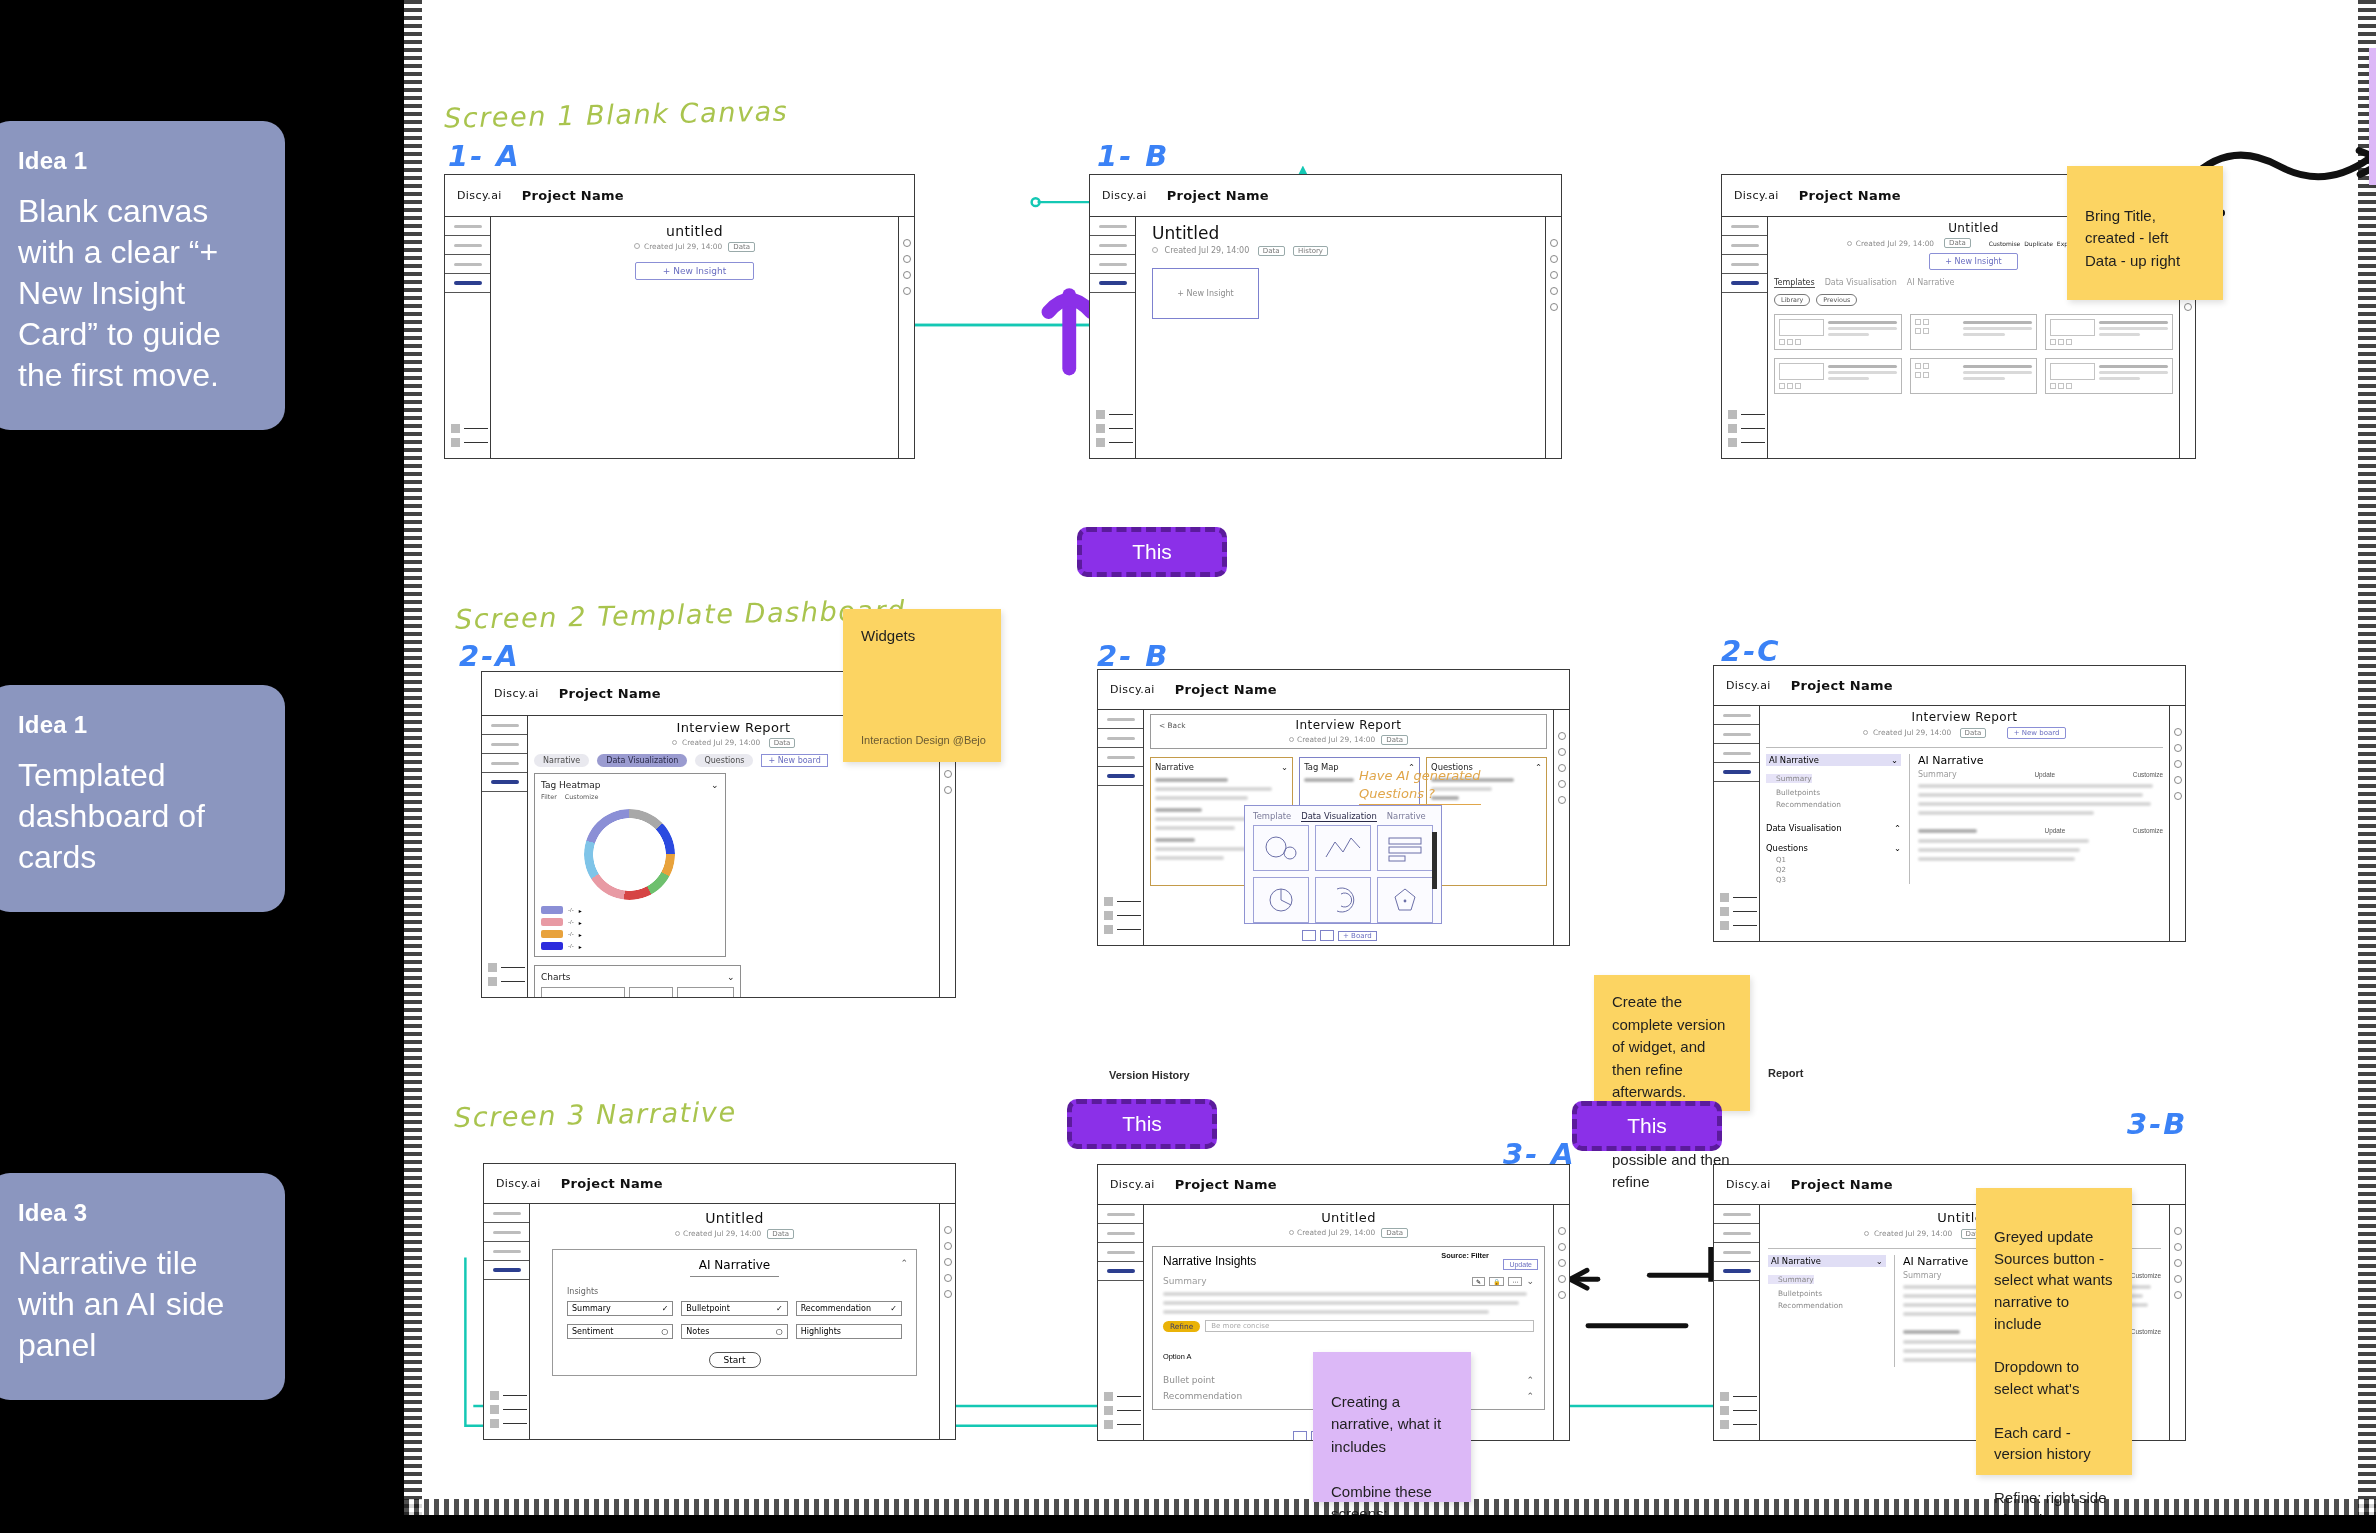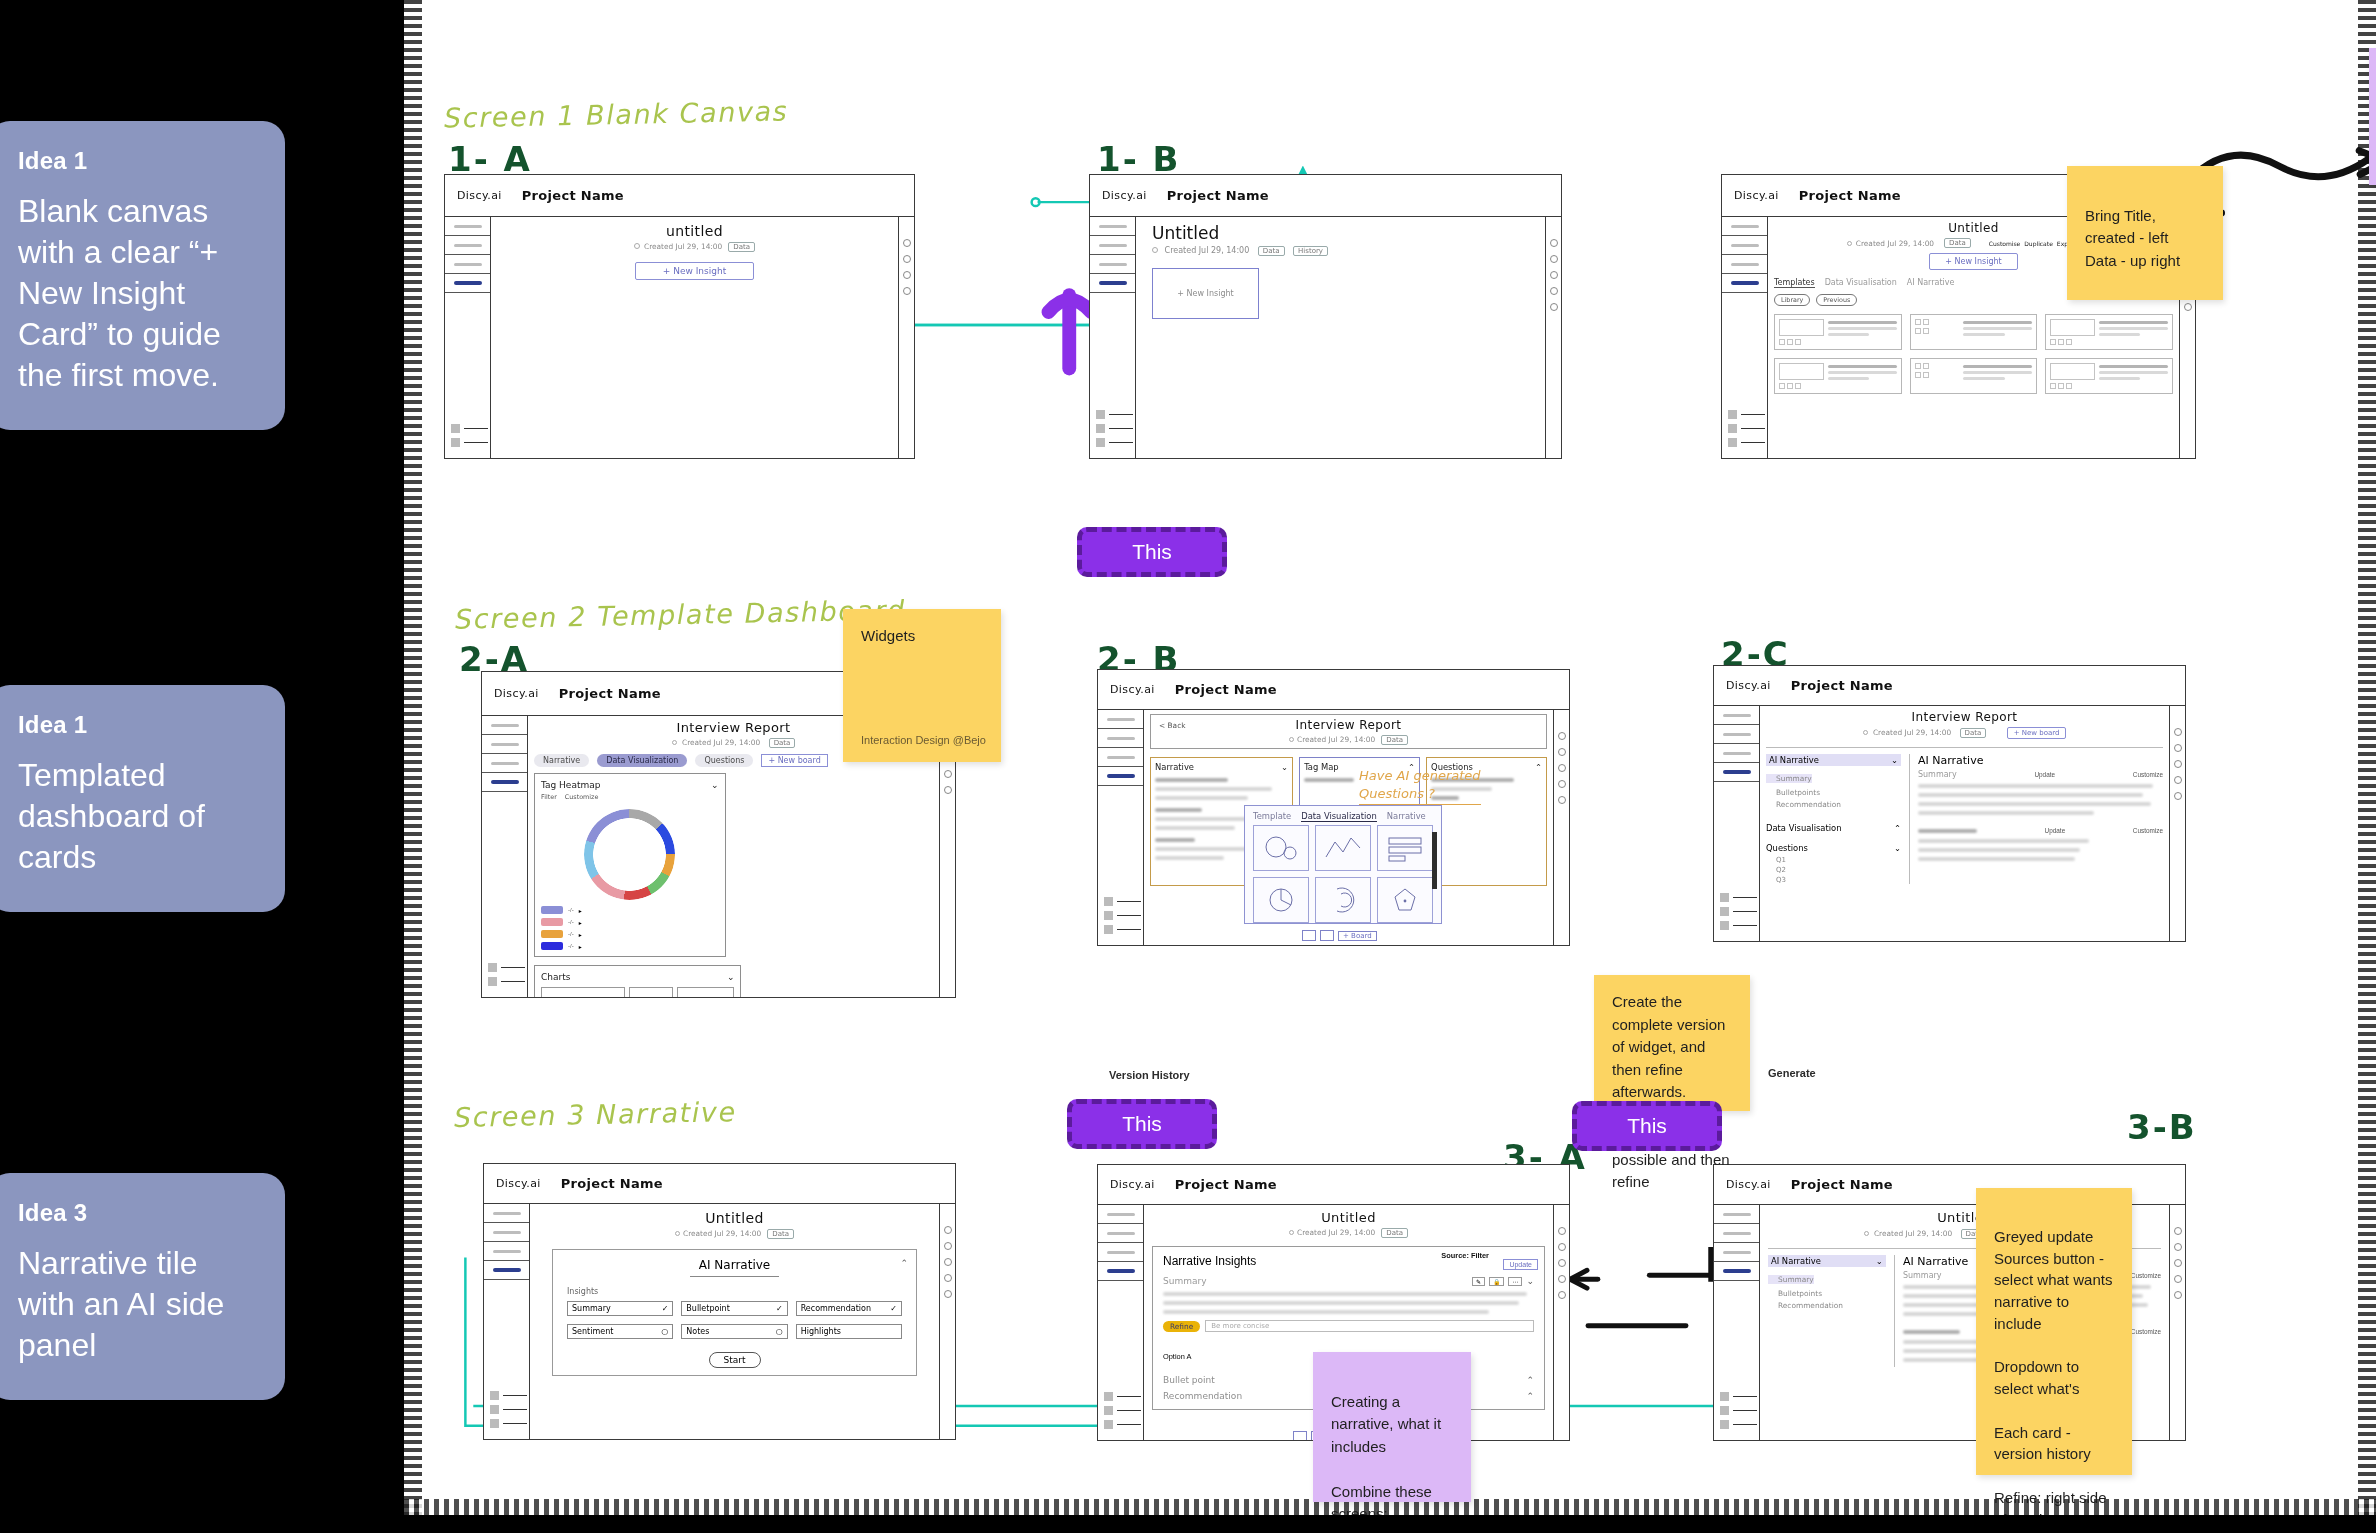--- a/index.html
+++ b/index.html
@@ -49,23 +49,24 @@
     color: #a9c44e;
     font-size: 27px;
     font-style: italic;
     letter-spacing: 1.6px;
     font-family: "DejaVu Sans", sans-serif;
     white-space: nowrap;
     transform: rotate(-1.2deg);
   }
   .frame-label {
     position: absolute;
-    color: #14532d;
-    font-size: 34px;
+    color: #3b82f6;
+    font-size: 29px;
     font-weight: bold;
+    font-style: italic;
     letter-spacing: 2px;
     font-family: "DejaVu Sans", sans-serif;
     white-space: nowrap;
   }
 
   
   .wf {
     position: absolute;
     background: #fff;
     border: 1.6px solid #3a3a3a;
@@ -1143,21 +1144,21 @@
           <span class="wf-rail-dot"></span>
           <span class="wf-rail-dot"></span>
         </div>
       </div>
     </div>
 
     <div class="hand-anno" style="left:955px; top:767px; white-space:pre-line; border-bottom:1px solid #e0a64a; padding-bottom:2px;">Have AI generated
 Questions ?</div>
 
     <div class="anno" style="left:705px; top:1069px; font-size:11px; font-weight:600; color:#2b2b2b;">Version History</div>
-    <div class="anno" style="left:1364px; top:1067px; font-size:11px; font-weight:600; color:#2b2b2b;">Generate</div>
+    <div class="anno" style="left:1364px; top:1067px; font-size:11px; font-weight:600; color:#2b2b2b;">Report</div>
 
     <div class="sticky purple" style="left:1965px; top:48px; width:158px; height:137px;">
       
     </div>
 
     <div class="sticky yellow" style="left:1663px; top:166px; width:156px; height:134px; white-space:pre-line;">
       <span>Bring Title, created - left
 Data - up right</span>
     </div>
 

